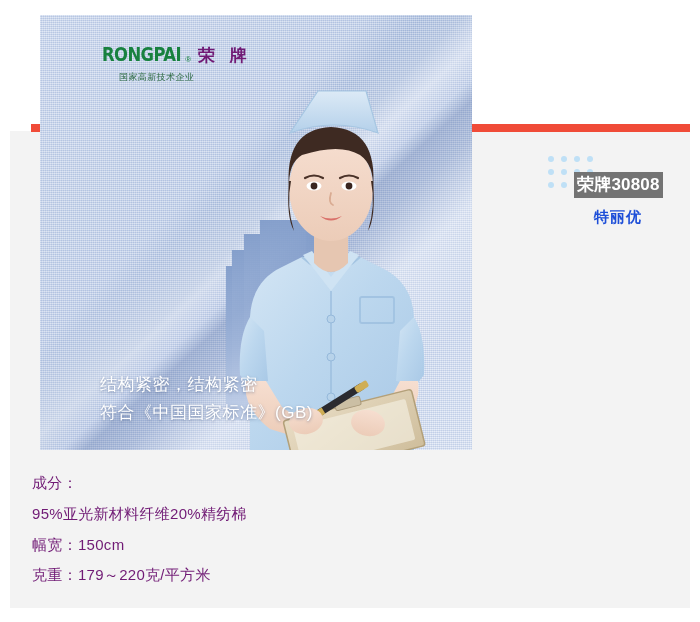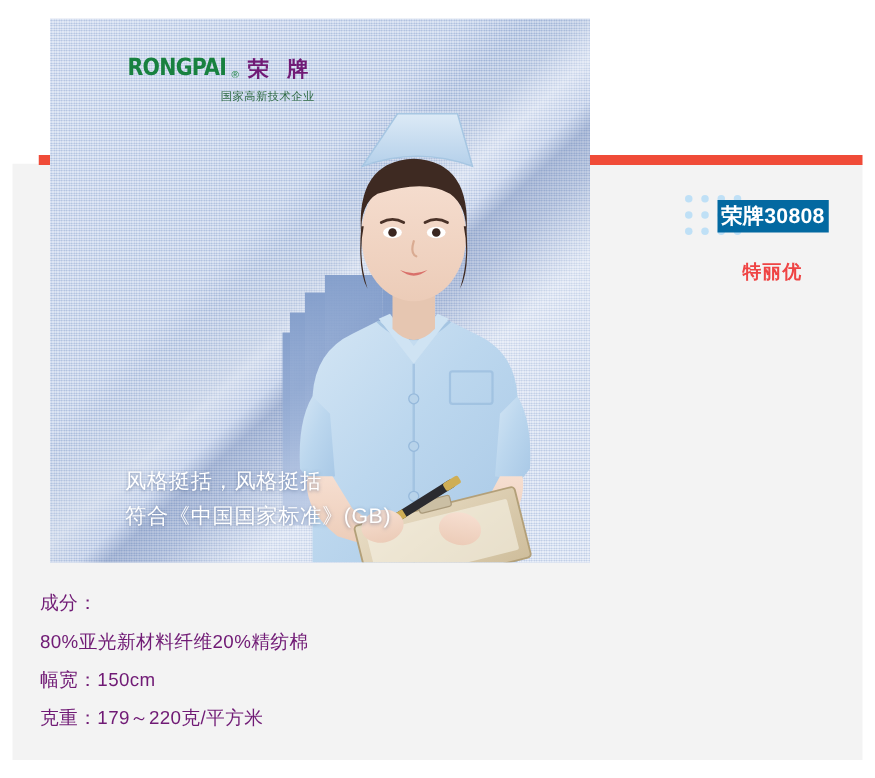--- a/index.html
+++ b/index.html
@@ -107,48 +107,48 @@
   .logo-reg{
     font-size:8px; color:#18813f; line-height:1;
     margin-left:1px; margin-top:1px;
   }
   .logo-cn{
     font-size:17px; font-weight:bold; color:#701a75;
     line-height:1; margin-left:7px; letter-spacing:5px;
   }
   .logo-sub{
     margin-top:7px; margin-left:17px;
-    font-size:9px; color:#2f6b44; letter-spacing:.4px;text-align:right;
+    font-size:9px; color:#2f6b44; letter-spacing:.4px;
   }
 
   
   .badge-wrap{ position:absolute; left:548px; top:156px; }
   .dots{
     position:absolute; left:0; top:0;
     display:grid;
     grid-template-columns:repeat(4,13px);
     grid-template-rows:repeat(3,13px);
   }
   .dots span{ width:6px; height:6px; border-radius:50%; background:#bfe0f6; }
   .badge-title{
     position:relative;
     display:inline-block;
-    margin-left:26px; margin-top:4px;
-    background:#0369a1;
+    margin-left:26px; margin-top:16px;
+    background:#737373;
     color:#ffffff;
     font-size:17px;
     font-weight:bold;
     line-height:1.25;
     padding:2px 3px 3px 3px;
     letter-spacing:.2px;
   }
   .badge-sub{
     position:absolute;
     left:46px; top:52px;
-    color:#ef4444;
+    color:#1d4ed8;
     font-size:15px;
     font-weight:bold;
     letter-spacing:1px;
     white-space:nowrap;
   }
 
   
   .specs{
     position:absolute;
     left:32px; top:468px;
@@ -255,21 +255,21 @@
     <circle cx="124" cy="101" r="3.4" fill="#3a2620"></circle>
     <circle cx="159" cy="101" r="3.4" fill="#3a2620"></circle>
     <path d="M115 93 Q124 88 133 93" fill="none" stroke="#4a3228" stroke-width="2.2" stroke-linecap="round"></path>
     <path d="M150 93 Q159 88 168 93" fill="none" stroke="#4a3228" stroke-width="2.2" stroke-linecap="round"></path>
 
     <path d="M141 108 Q138 118 143 120" fill="none" stroke="#d9ab92" stroke-width="1.8" stroke-linecap="round"></path>
     <path d="M130 131 Q141 140 152 131 Q141 136 130 131 Z" fill="#d9706a"></path>
   </svg>
 
   <div class="hero-caption">
-    <div>风格挺括，风格挺括</div>
+    <div>结构紧密，结构紧密</div>
     <div>符合《中国国家标准》(GB)</div>
   </div>
 
   <div class="logo">
     <div class="logo-row">
       <span class="logo-mark">RONGPAI</span>
       <span class="logo-reg">®</span>
       <span class="logo-cn">荣 牌</span>
     </div>
     <div class="logo-sub">国家高新技术企业</div>
@@ -290,16 +290,16 @@
       <span></span>
       <span></span>
       <span></span>
   </div>
   <div class="badge-title">荣牌30808</div>
   <div class="badge-sub">特丽优</div>
 </div>
 
 <div class="specs">
   <div>成分：</div>
-  <div>80%亚光新材料纤维20%精纺棉</div>
+  <div>95%亚光新材料纤维20%精纺棉</div>
   <div>幅宽：150cm</div>
   <div>克重：179～220克/平方米</div>
 </div>
 
 </body></html>

